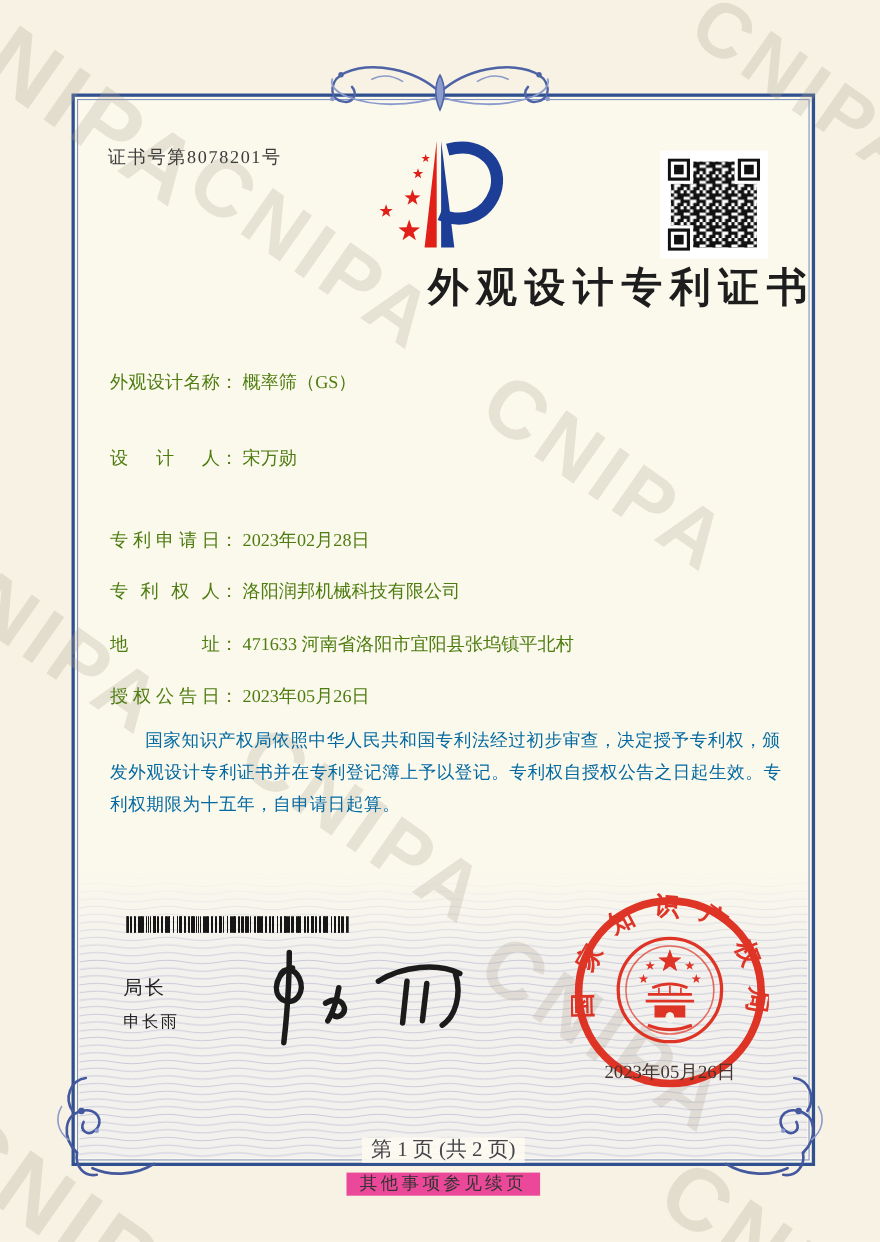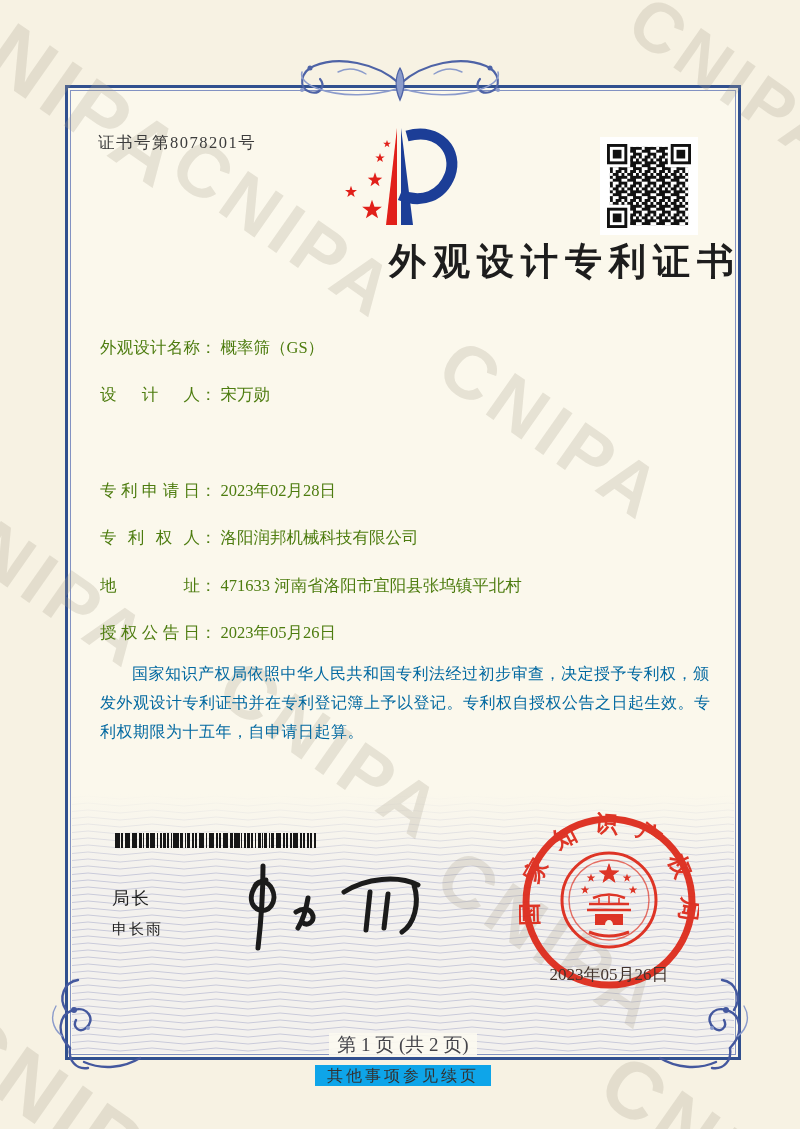--- a/index.html
+++ b/index.html
@@ -49,21 +49,21 @@
   .sig-name{left:112px;top:920px;font-size:15px;letter-spacing:2px;color:#222;
             font-family:"Liberation Sans","DejaVu Sans",sans-serif;}
   .sig-hand{left:232px;top:860px;width:200px;height:95px;}
 
   .seal{left:519px;top:812px;width:180px;height:180px;opacity:.95;}
 
   .page-num{left:65px;top:1032px;width:676px;text-align:center;font-size:19px;color:#44444a;}
   .page-num span{background:rgba(252,250,240,.9);padding:1px 8px;}
   .cont-note{left:65px;top:1066px;width:676px;text-align:center;font-size:16px;
              letter-spacing:3px;color:#333;}
-  .cont-note span{background:#0ea5e9;padding:2px 12px;text-align:right;}
+  .cont-note span{background:#ec4899;padding:2px 12px;text-align:right;}
 
   .lace-top{left:248px;top:44px;width:304px;height:74px;}
   .corner-bl{left:28px;top:970px;width:120px;height:118px;}
   .corner-br{left:652px;top:970px;width:120px;height:118px;}
 </style>
 </head>
 <body>
 
 <div class="page">
 
@@ -172,21 +172,21 @@
             <rect x="2" y="24" width="3" height="3" fill="#111"></rect>
         </g>
       </svg>
     </div>
 
     <div class="doc-title">外观设计专利证书</div>
 
     <div class="field-row" style="top:337px">
       <span class="flabel">外观设计名称</span><span class="fcolon">：</span><span class="fvalue">概率筛（GS）</span>
     </div>
-    <div class="field-row" style="top:384px">
+    <div class="field-row" style="top:406px">
       <span class="flabel">设计人</span><span class="fcolon">：</span><span class="fvalue">宋万勋</span>
     </div>
     <div class="field-row" style="top:480px">
       <span class="flabel">专利申请日</span><span class="fcolon">：</span><span class="fvalue">2023年02月28日</span>
     </div>
     <div class="field-row" style="top:527px">
       <span class="flabel">专利权人</span><span class="fcolon">：</span><span class="fvalue">洛阳润邦机械科技有限公司</span>
     </div>
     <div class="field-row" style="top:575px">
       <span class="flabel">地址</span><span class="fcolon">：</span><span class="fvalue">471633 河南省洛阳市宜阳县张坞镇平北村</span>

